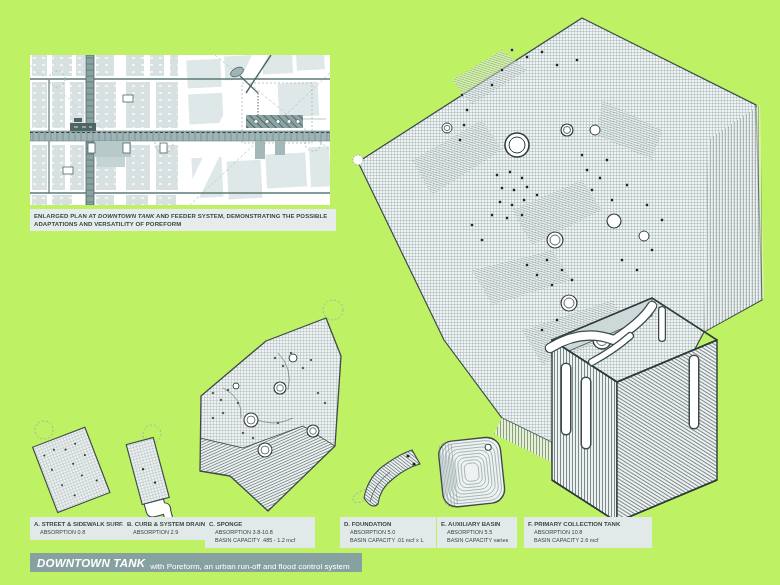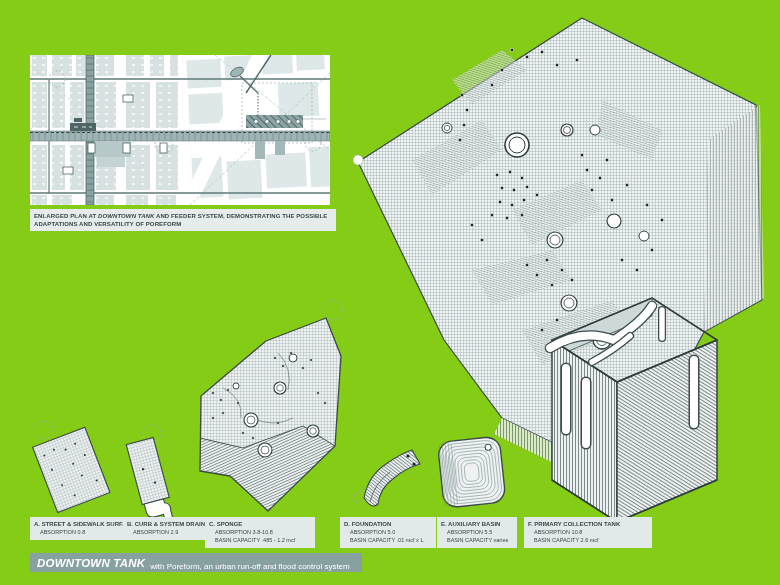--- a/index.html
+++ b/index.html
@@ -1,16 +1,16 @@
 <!DOCTYPE html>
 <html><head>
 <meta charset="utf-8">
 <style>
   html,body{margin:0;padding:0;background:#fff;}
-  #board{position:relative;width:780px;height:585px;background:#84cc16;overflow:hidden;
+  #board{position:relative;width:780px;height:585px;background:#bef264;overflow:hidden;
          font-family:"Liberation Sans", sans-serif;color:#3a4747;}
   .abs{position:absolute;}
   
   #plan-caption{left:30px;top:209px;width:298px;background:#e6ecec;padding:3px 4px;
     font-size:6px;line-height:1.35;letter-spacing:.1px;color:#374646;font-weight:bold;}
   #plan-caption .em{font-style:italic;}
   
   .strip{background:#e2e9e9;padding:3px 4px 3px 4px;font-size:5.5px;line-height:1.45;color:#3a4747;}
   .strip .t{font-weight:bold;font-size:6px;white-space:nowrap;}
   .strip .l{padding-left:6px;white-space:nowrap;color:#46565

